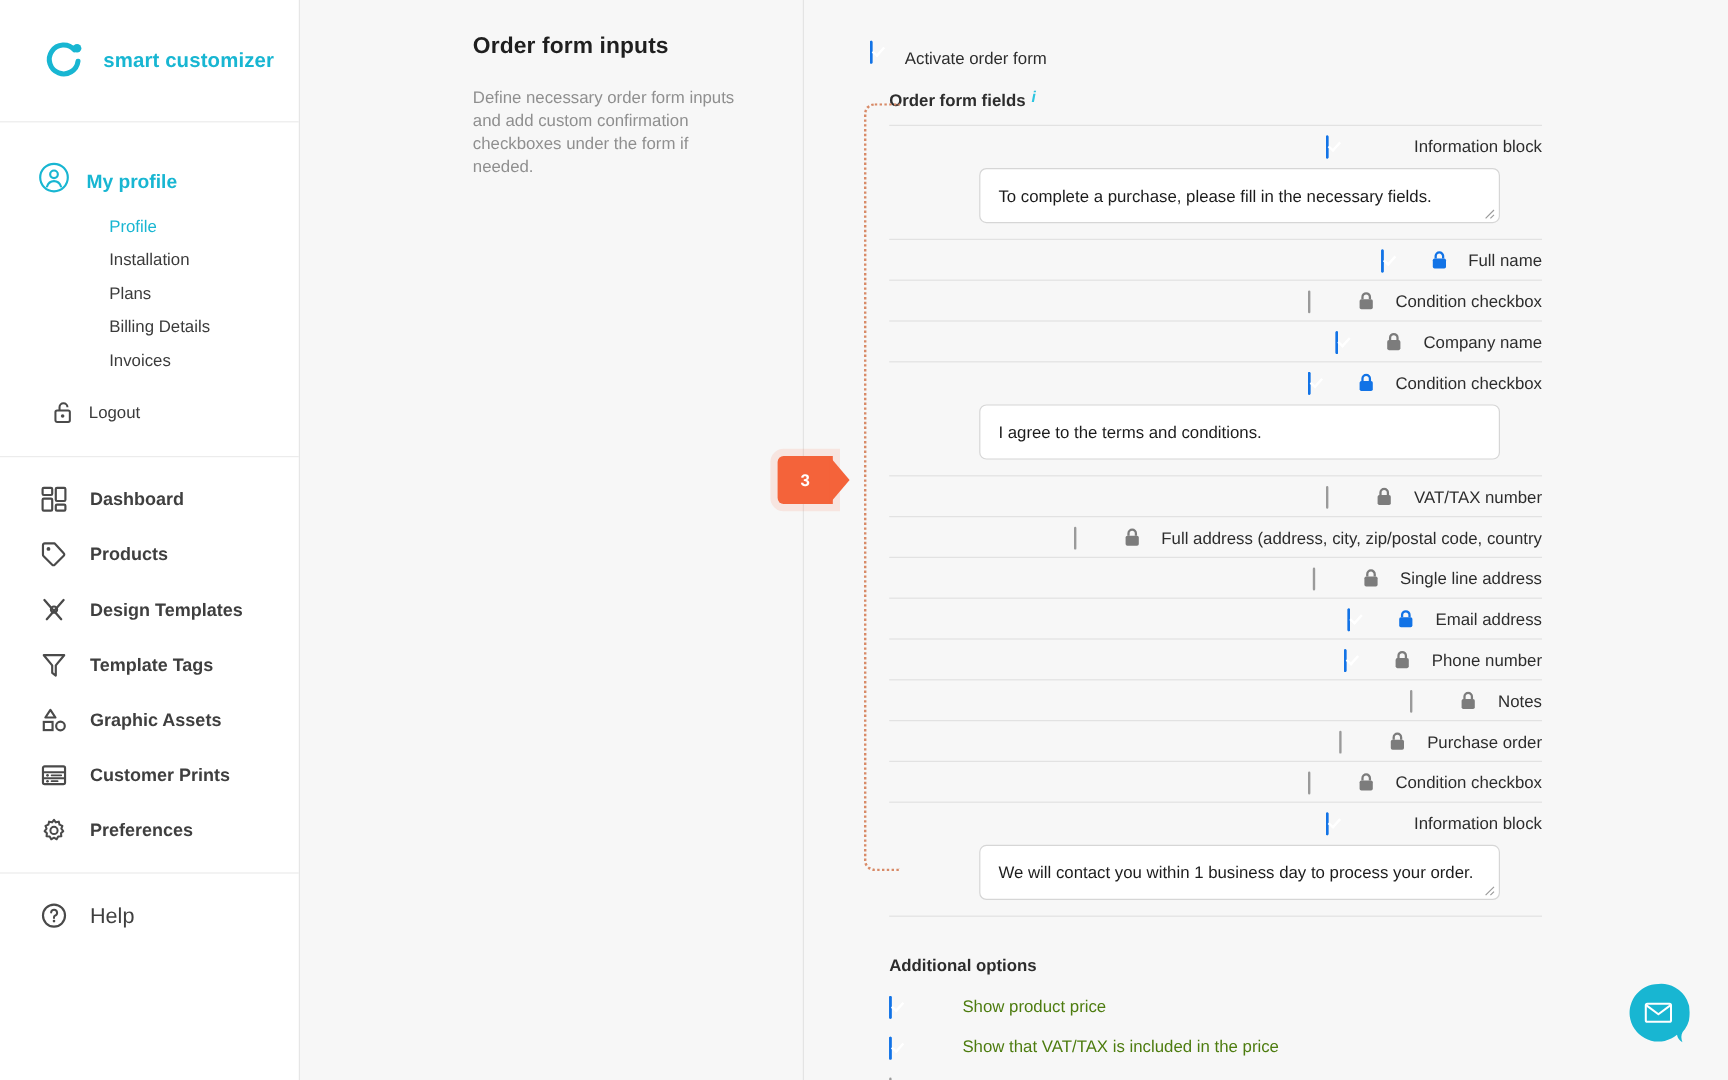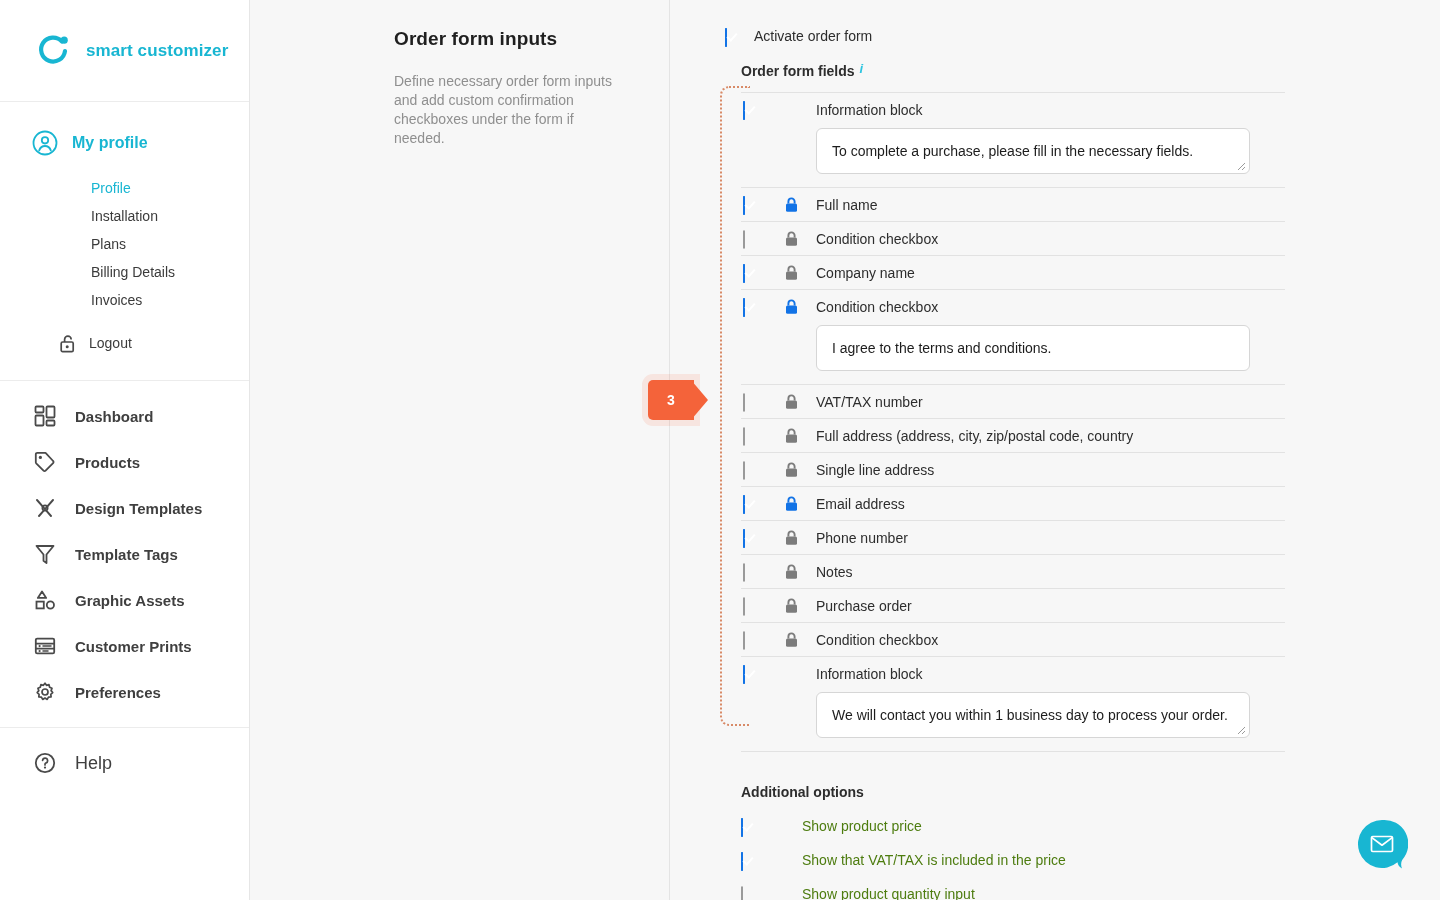--- a/index.html
+++ b/index.html
@@ -26,36 +26,36 @@
     border-bottom: 1px solid #ececec;
   }
   .brand-mark { width: 38px; height: 38px; flex: 0 0 38px; }
   .brand-name {
     font-size: 17px; font-weight: bold; color: #18b6d2;
     letter-spacing: .1px;
   }
 
   .nav-group { padding-top: 22px; }
   .profile-head {
-    display: flex; align-items: center; gap: 13px;
+    display: flex; align-items: flex-end; gap: 13px;
     padding: 0 0 0 31px; height: 38px;
     color: #18b6d2; font-size: 16px; font-weight: bold;
   }
   .profile-head svg { flex: 0 0 28px; }
 
   .sub-list { margin-top: 12px; padding-left: 25px; }
   .sub-item {
     height: 28px; display: flex; align-items: center;
     padding-left: 66px; font-size: 14px; color: #3b3b3b;
     cursor: pointer;
   }
   .sub-item.active { color: #18b6d2; }
   .logout {
     display: flex; align-items: center; gap: 12px;
-    padding-left: 60px; height: 30px; margin-top: 14px;
+    padding-left: 45px; height: 30px; margin-top: 14px;
     font-size: 14px; color: #3b3b3b; cursor: pointer;
   }
   .logout svg { flex: 0 0 17px; }
 
   .divider { height: 1px; background: #ececec; margin-top: 22px; }
 
   .main-nav { padding-top: 12px; }
   .nav-item {
     display: flex; align-items: center; gap: 16px;
     height: 46px; padding-left: 31px;
@@ -86,21 +86,21 @@
     position: absolute; left: 419px; top: 0; width: 1px; height: 900px;
     background: #e4e4e4;
   }
 
   .form-col { position: absolute; left: 475px; top: 0; width: 560px; }
 
   .row-activate {
     display: flex; align-items: center; gap: 14px;
     padding-top: 28px;
   }
-  .lbl-activate { font-size: 14px; color: #2d2d2d; }
+  .lbl-activate { font-size: 14px; color: #2d2d2d; margin-top: 12px; }
 
   .fields-head {
     display: flex; align-items: flex-start; gap: 5px;
     margin-top: 19px; padding-left: 16px;
   }
   .fields-head .t { font-size: 14px; font-weight: bold; color: #2d2d2d; }
   .info-i {
     font-size: 13px; font-weight: bold; color: #2ec5e0;
     font-style: italic; line-height: 11px;
   }
@@ -133,20 +133,21 @@
   }
 
   .fields-table { margin-top: 13px; padding-left: 16px; }
   .frow {
     border-top: 1px solid #e2e2e2;
     padding: 0;
   }
   .frow-main {
     display: flex; align-items: center;
     height: 33px;
+    justify-content: flex-end;
   }
   .cb-cell { width: 44px; flex: 0 0 44px; display: flex; justify-content: flex-start; padding-left: 2px; }
   .lock-cell { width: 31px; flex: 0 0 31px; display: flex; align-items: center; }
   .flabel { font-size: 14px; color: #2d2d2d; }
   .frow-text { padding: 2px 0 13px 75px; }
 
   .ta {
     width: 434px; min-height: 46px;
     border: 1px solid #d6d6d6; border-radius: 6px;
     background: #ffffff;

